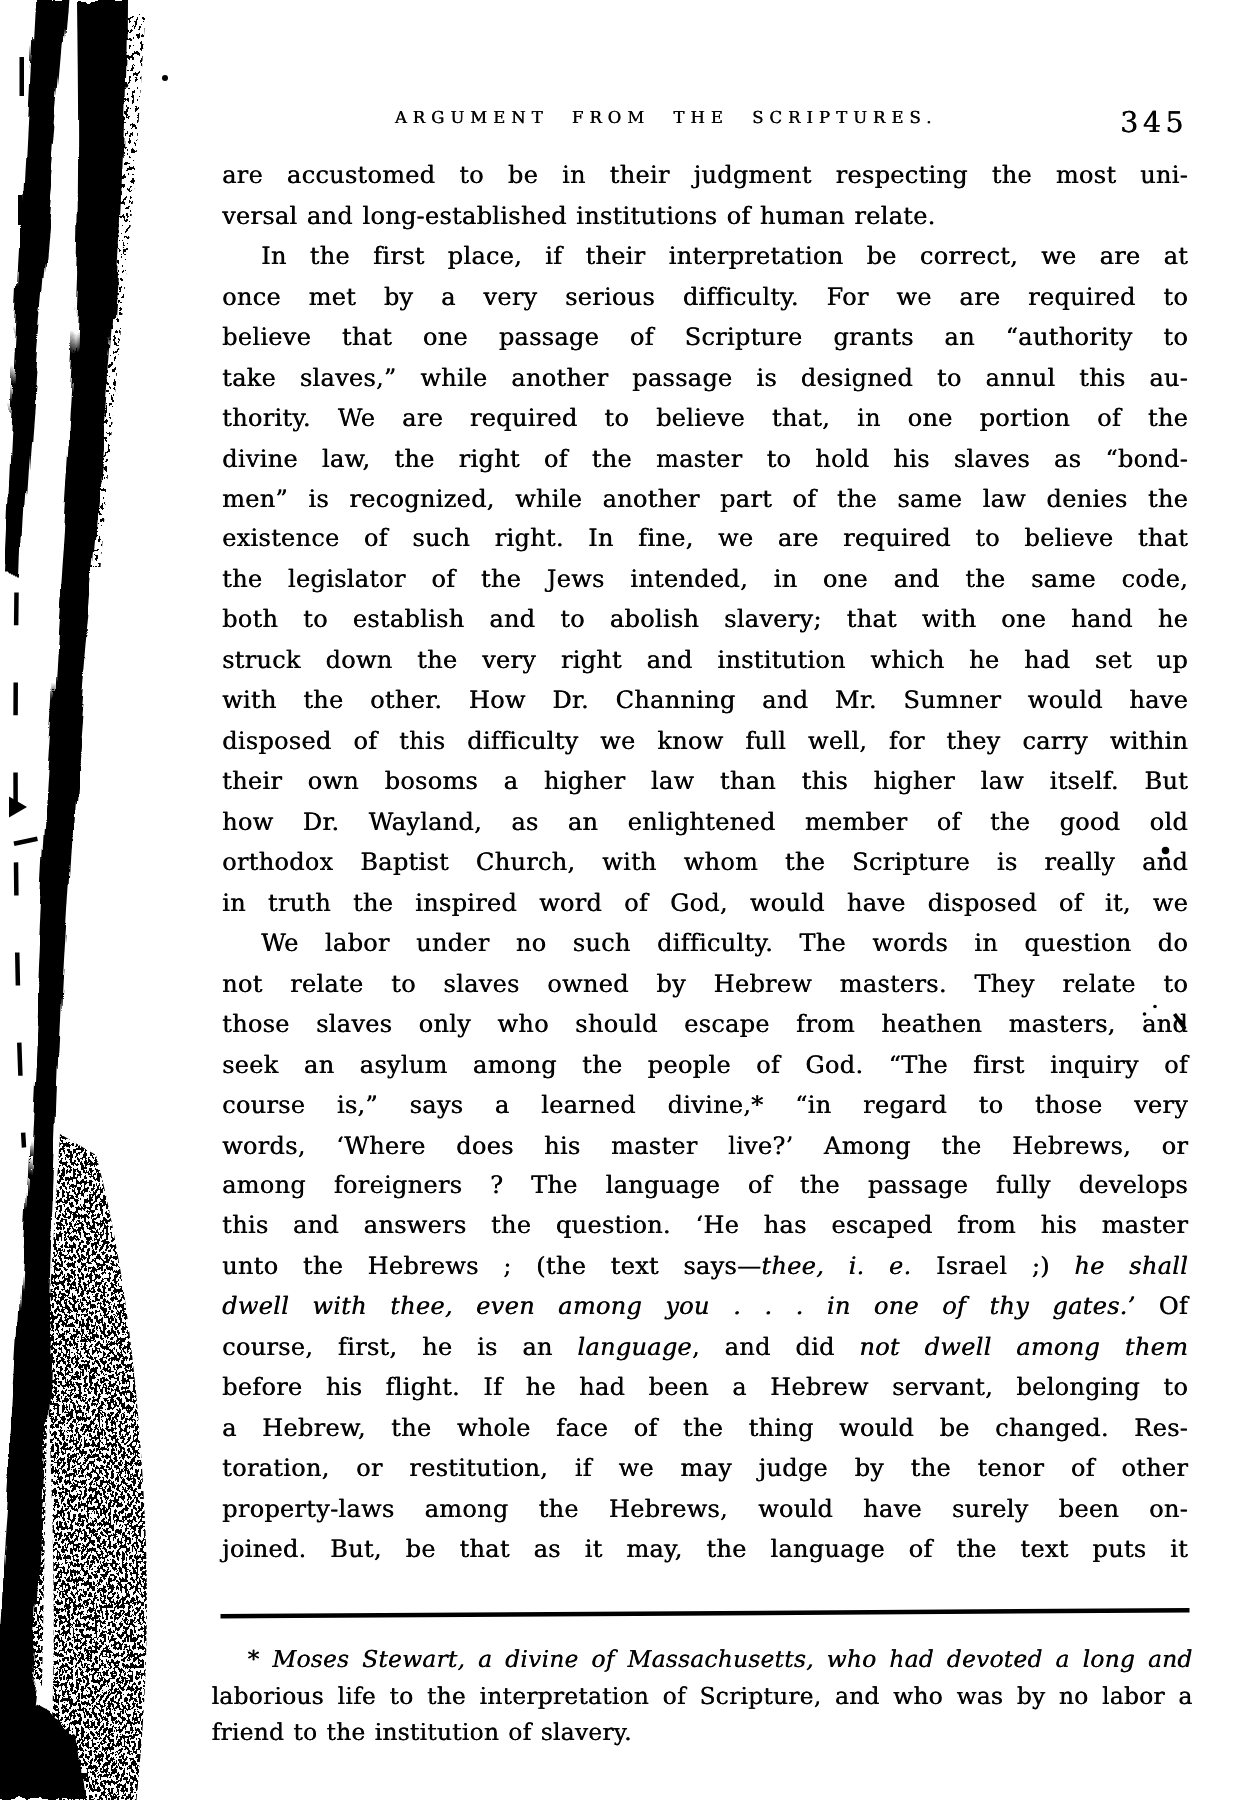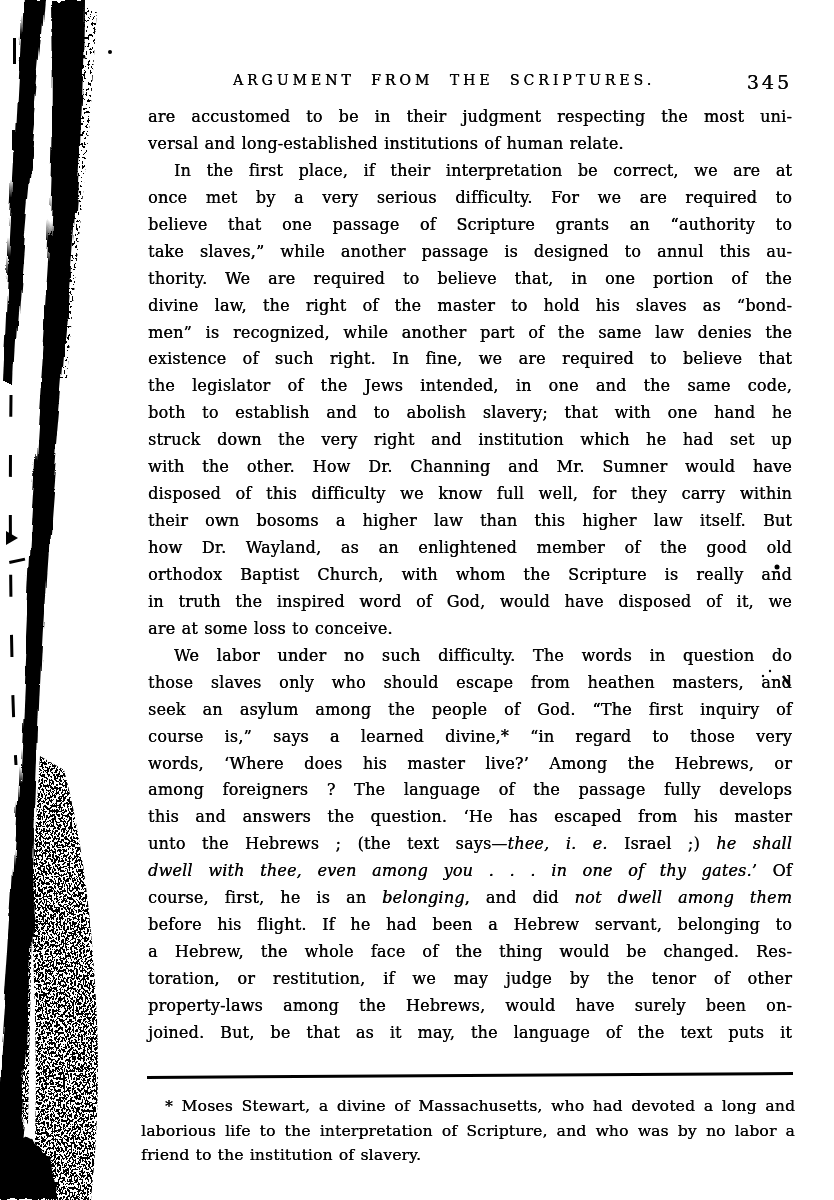--- a/index.html
+++ b/index.html
@@ -7,21 +7,21 @@
     width:834px;height:1200px;position:relative;overflow:hidden;
     background:#ffffff;color:#050505;
     font-family:"DejaVu Serif", "Liberation Serif", serif;
   }
   .layer{position:absolute;z-index:1;}
   .artifact-svg{position:absolute;left:0;top:0;z-index:0;pointer-events:none;}
 
   .header{left:148px;top:72px;width:644px;height:26px;}
   .running-title{
     display:block;text-align:center;padding-right:52px;
-    font-size:14px;letter-spacing:4px;word-spacing:8px;
+    font-size:11px;letter-spacing:4px;word-spacing:8px;
     white-space:nowrap;text-shadow:0.3px 0 0 #000;
   }
   .page-number{
     position:absolute;right:0;top:-1px;font-size:19px;letter-spacing:3px;
     text-shadow:0.3px 0 0 #000;
   }
 
   .body-text{
     left:148px;top:104px;width:644px;
     font-size:16px;line-height:26.93px;letter-spacing:0.2px;word-spacing:1px;
@@ -34,21 +34,21 @@
 
   .footnote-rule{
     left:147px;top:1074px;width:646px;height:3px;background:#000;
     transform:rotate(-0.35deg);
   }
   .footnote{
     left:141px;top:1094px;width:654px;
     font-size:15.5px;line-height:24.5px;letter-spacing:0.2px;word-spacing:1px;
     text-shadow:0.25px 0 0 #000;
   }
-  .footnote .line.indent{text-indent:24px;}
+  .footnote .line.indent{text-indent:24px;font-style:italic;}
 </style>
 </head>
 <body>
 
 <svg class="artifact-svg" width="834" height="1200" viewBox="0 0 834 1200" aria-hidden="true">
   <defs>
     <filter id="rough" x="-60%" y="-5%" width="220%" height="110%">
       <feTurbulence type="fractalNoise" baseFrequency="0.06 0.009" numOctaves="4" seed="7" result="n"></feTurbulence>
       <feDisplacementMap in="SourceGraphic" in2="n" scale="14" xChannelSelector="R" yChannelSelector="G"></feDisplacementMap>
     </filter>
@@ -121,31 +121,31 @@
     <div class="line"><span>existence of such right.  In fine, we are required to believe that</span></div>
     <div class="line"><span>the legislator of the Jews intended, in one and the same code,</span></div>
     <div class="line"><span>both to establish and to abolish slavery; that with one hand he</span></div>
     <div class="line"><span>struck down the very right and institution which he had set up</span></div>
     <div class="line"><span>with the other.  How Dr. Channing and Mr. Sumner would have</span></div>
     <div class="line"><span>disposed of this difficulty we know full well, for they carry within</span></div>
     <div class="line"><span>their own bosoms a higher law than this higher law itself.  But</span></div>
     <div class="line"><span>how Dr. Wayland, as an enlightened member of the good old</span></div>
     <div class="line"><span>orthodox Baptist Church, with whom the Scripture is really and</span></div>
     <div class="line"><span>in truth the inspired word of God, would have disposed of it, we</span></div>
-    <div class="line no-just"><span>are at some loss to conceive.</span></div>
     <div class="line indent"><span>We labor under no such difficulty.  The words in question do</span></div>
+    <div class="line"><span>not relate to slaves owned by Hebrew masters.  They relate to</span></div>
     <div class="line"><span>those slaves only who should escape from heathen masters, and</span></div>
     <div class="line"><span>seek an asylum among the people of God.  “The first inquiry of</span></div>
     <div class="line"><span>course is,” says a learned divine,* “in regard to those very</span></div>
     <div class="line"><span>words, ‘Where does his master live?’  Among the Hebrews, or</span></div>
     <div class="line"><span>among foreigners ?  The language of the passage fully develops</span></div>
     <div class="line"><span>this and answers the question.  ‘He has escaped from his master</span></div>
     <div class="line"><span>unto the Hebrews ; (the text says—</span><em>thee, i. e.</em><span> Israel ;) </span><em>he shall</em></div>
     <div class="line"><em>dwell with thee, even among you . . . in one of thy gates.’</em><span>  Of</span></div>
-    <div class="line"><span>course, first, he is an </span><em>belonging</em><span>, and did </span><em>not dwell among them</em></div>
+    <div class="line"><span>course, first, he is an </span><em>language</em><span>, and did </span><em>not dwell among them</em></div>
     <div class="line"><span>before his flight.  If he had been a Hebrew servant, belonging to</span></div>
     <div class="line"><span>a Hebrew, the whole face of the thing would be changed.  Res-</span></div>
     <div class="line"><span>toration, or restitution, if we may judge by the tenor of other</span></div>
     <div class="line"><span>property-laws among the Hebrews, would have surely been on-</span></div>
     <div class="line"><span>joined.  But, be that as it may, the language of the text puts it</span></div>
   </div>
 
 <div class="layer footnote-rule"></div>
 
 <div class="layer footnote">

